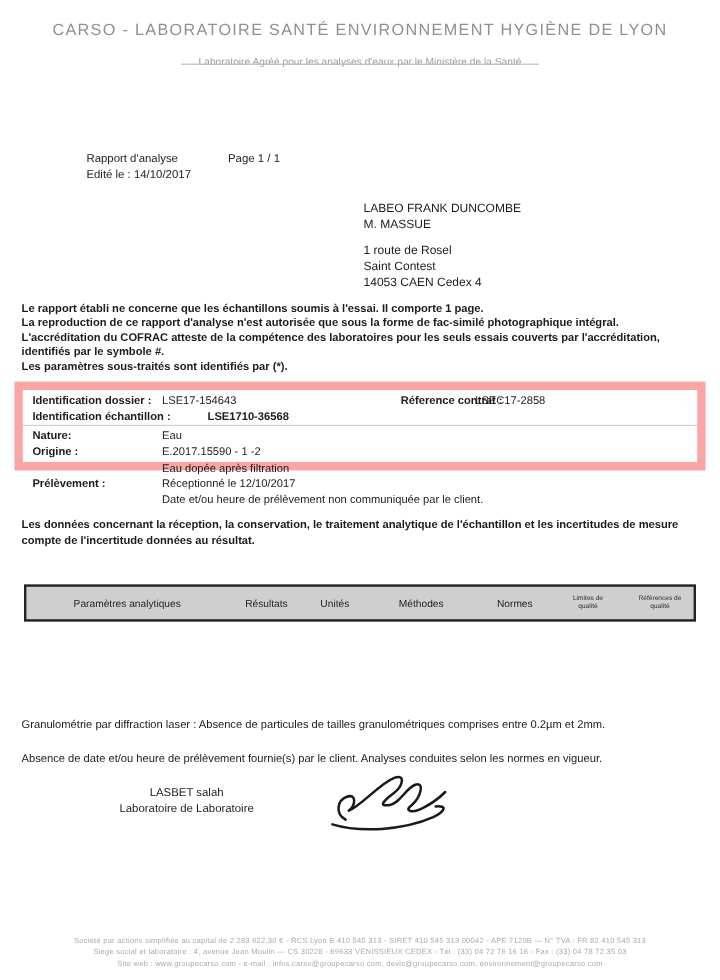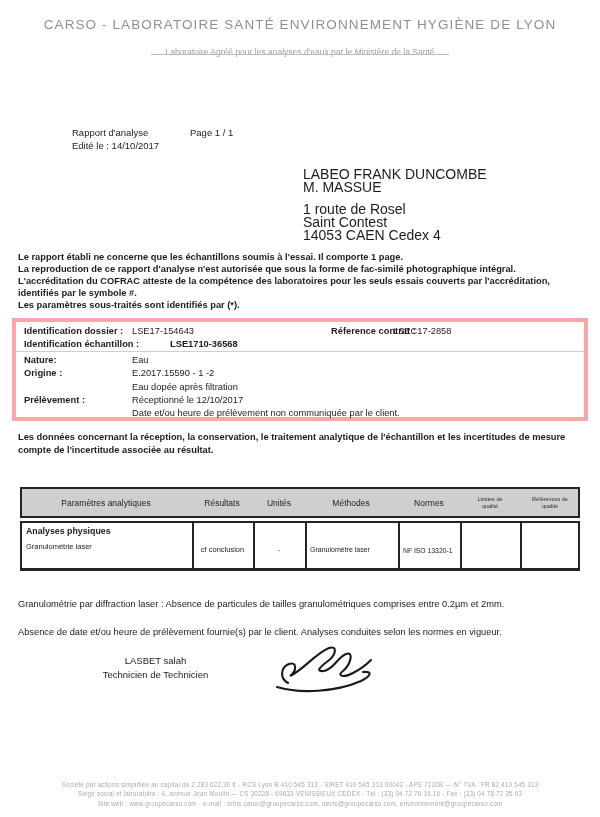--- a/index.html
+++ b/index.html
@@ -29,33 +29,33 @@
     content: ""; position: absolute; left: -8px; right: -8px; top: 7px;
     border-top: 1px solid #b9bcbe;
   }
 
   
   .meta-report { position: absolute; left: 72px; top: 127px; font-size: 9.5px; }
   .meta-page   { position: absolute; left: 190px; top: 127px; font-size: 9.5px; }
   .meta-edited { position: absolute; left: 72px; top: 140px; font-size: 9.5px; }
 
   
-  .recipient { position: absolute; left: 303px; top: 168px; font-size: 14px; line-height: 13px; }
+  .recipient { position: absolute; left: 303px; top: 168px; font-size: 10px; line-height: 13px; }
   .recipient .gap { margin-top: 9px; }
 
   
   .notices {
     position: absolute; left: 18px; top: 252px;
     font-size: 9.3px; font-weight: bold; line-height: 11.9px; white-space: nowrap;
   }
 
   
   .idbox {
-    position: absolute; left: 12px; top: 318px; width: 576px; height: 103px;
-    border: 4px solid #fca5a5; background: transparent;
+    position: absolute; left: 12px; top: 318px; width: 576px; height: 74px;
+    border: 7px solid #fca5a5; background: transparent;
   }
   .idbox .id-label { position: absolute; font-weight: bold; font-size: 9.3px; white-space: nowrap; }
   .idbox .id-value { position: absolute; font-size: 9.3px; white-space: nowrap; }
   .idbox .bold { font-weight: bold; }
   .id-sep { position: absolute; left: 0; right: 0; top: 29px; border-top: 1px solid #cfcfcf; }
 
   
   .disclaimer {
     position: absolute; left: 18px; top: 431px;
     font-size: 9.3px; font-weight: bold; line-height: 12.8px; white-space: nowrap;
@@ -156,55 +156,40 @@
     <span class="id-value" style="left:116px; top:46px;">E.2017.15590 - 1 -2</span>
     <span class="id-value" style="left:116px; top:60px;">Eau dopée après filtration</span>
 
     <span class="id-label" style="left:8px; top:73px;text-align:center;">Prélèvement :</span>
     <span class="id-value" style="left:116px; top:73px;">Réceptionné le 12/10/2017</span>
     <span class="id-value" style="left:116px; top:86px;">Date et/ou heure de prélèvement non communiquée par le client.</span>
   </div>
 
   <div class="disclaimer">
     <div>Les données concernant la réception, la conservation, le traitement analytique de l'échantillon et les incertitudes de mesure</div>
-    <div>compte de l'incertitude associée au résultat.</div>
+    <div>compte de l'incertitude données au résultat.</div>
   </div>
 
   <div class="thead">
     <span class="th" style="left:84px;">Paramètres analytiques</span>
     <span class="th" style="left:200px;">Résultats</span>
     <span class="th" style="left:257px;">Unités</span>
     <span class="th" style="left:329px;">Méthodes</span>
     <span class="th" style="left:407px;">Normes</span>
     <span class="th th-small" style="left:468px;">Limites de qualité</span>
     <span class="th th-small" style="left:528px;">Références de qualité</span>
   </div>
 
-  <div class="tbody">
-    <div class="vline v1"></div>
-    <div class="vline v2"></div>
-    <div class="vline v3"></div>
-    <div class="vline v4"></div>
-    <div class="vline v5"></div>
-    <div class="vline v6"></div>
-
-    <span class="cell cell-group">Analyses physiques</span>
-    <span class="cell cell-param">Granulométrie laser</span>
-    <span class="cell cell-res">cf conclusion</span>
-    <span class="cell cell-unit">-</span>
-    <span class="cell cell-meth">Granulomètre laser</span>
-    <span class="cell cell-norm">NF ISO 13320-1</span>
-  </div>
 
   <div class="conclusion conclusion1">Granulométrie par diffraction laser : Absence de particules de tailles granulométriques comprises entre 0.2µm et 2mm.</div>
   <div class="conclusion conclusion2">Absence de date et/ou heure de prélèvement fournie(s) par le client. Analyses conduites selon les normes en vigueur.</div>
 
   <div class="sig-block">
     <div>LASBET salah</div>
-    <div>Technicien de Technicien</div>
+    <div>Laboratoire de Laboratoire</div>
   </div>
   <svg class="sig-svg" width="108" height="54" viewBox="0 0 108 54">
     <g fill="none" stroke="#1a1a1a" stroke-width="2.1" stroke-linecap="round">
       <path d="M16 40 C 7 35 9 24 17 21 C 25 18 25 28 18 33 C 30 28 44 10 57 5 C 66 2 64 12 56 18 C 48 24 43 29 52 28 C 61 27 66 14 74 11 C 82 8 79 21 71 28 C 64 33 72 35 81 30 C 89 26 95 21 99 17"></path>
       <path d="M5 44 C 28 51 64 49 89 38 C 99 33 101 28 91 29"></path>
     </g>
   </svg>
 
   <div class="footer">
     <div>Société par actions simplifiée au capital de 2 283 622,30 € - RCS Lyon B 410 545 313 - SIRET 410 545 313 00042 - APE 7120B — N° TVA : FR 82 410 545 313</div>

